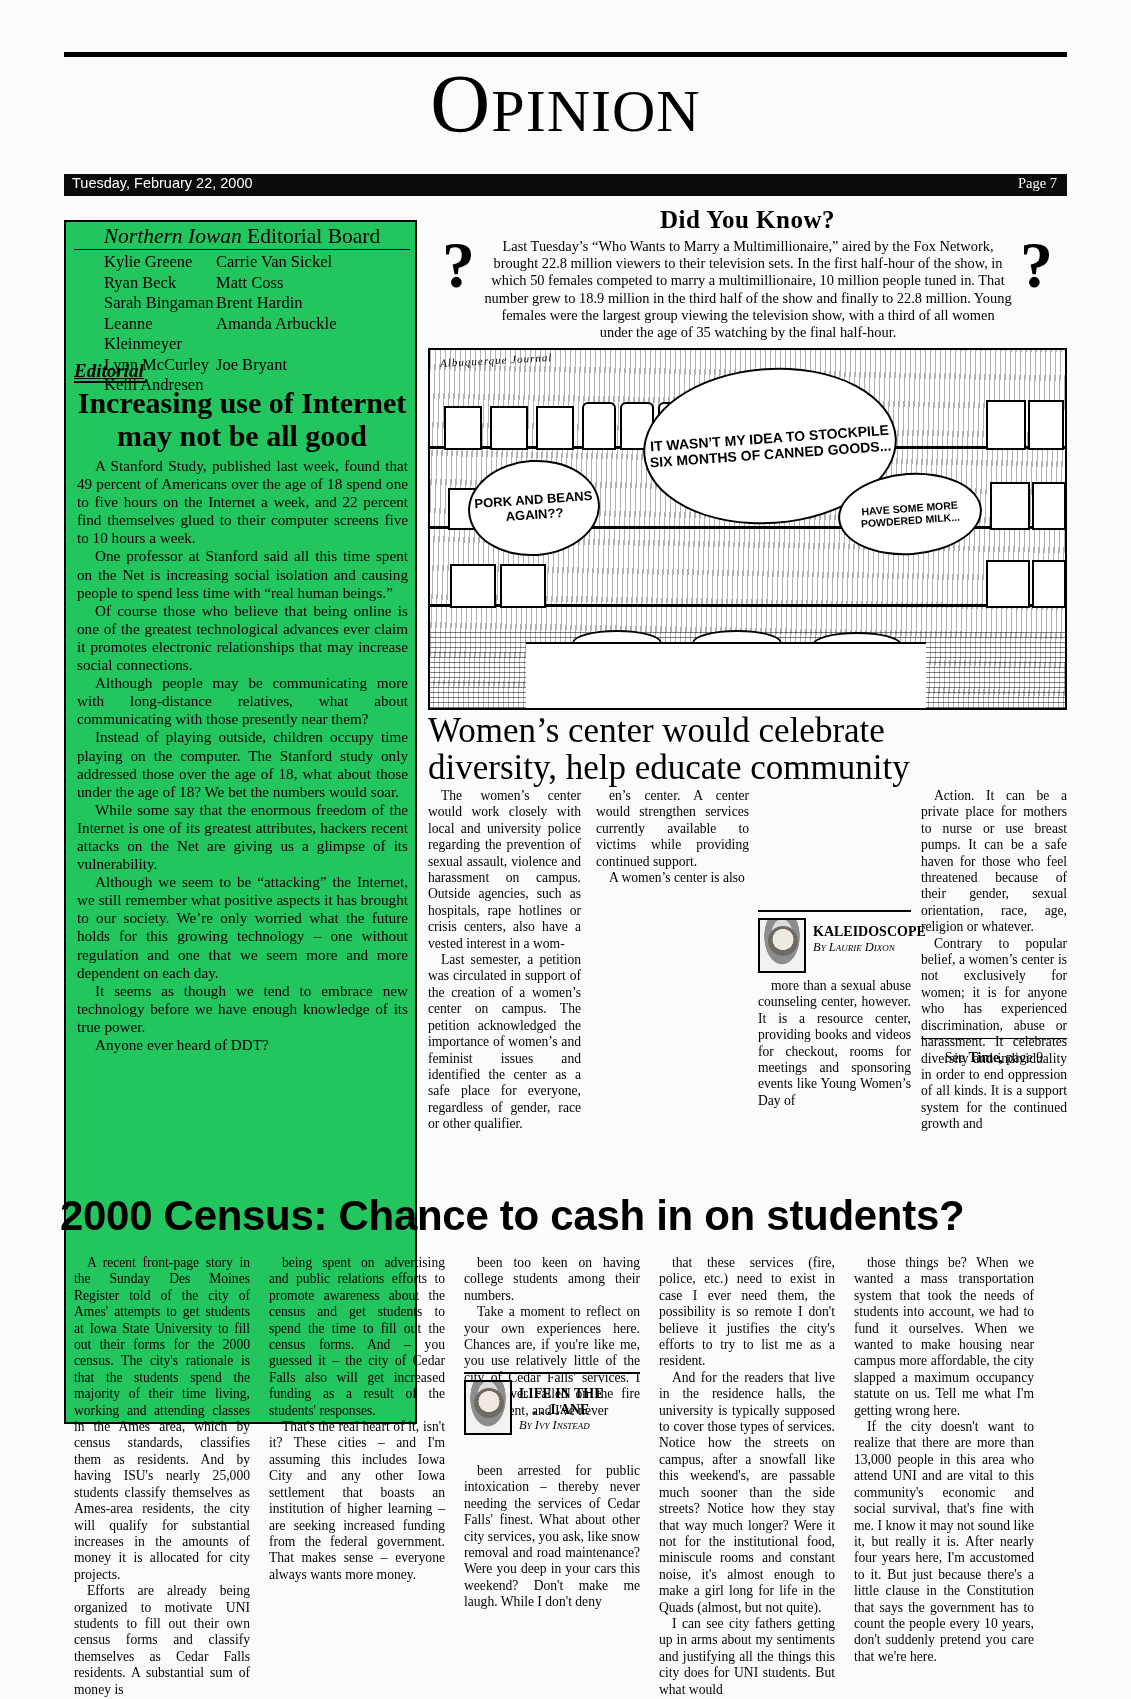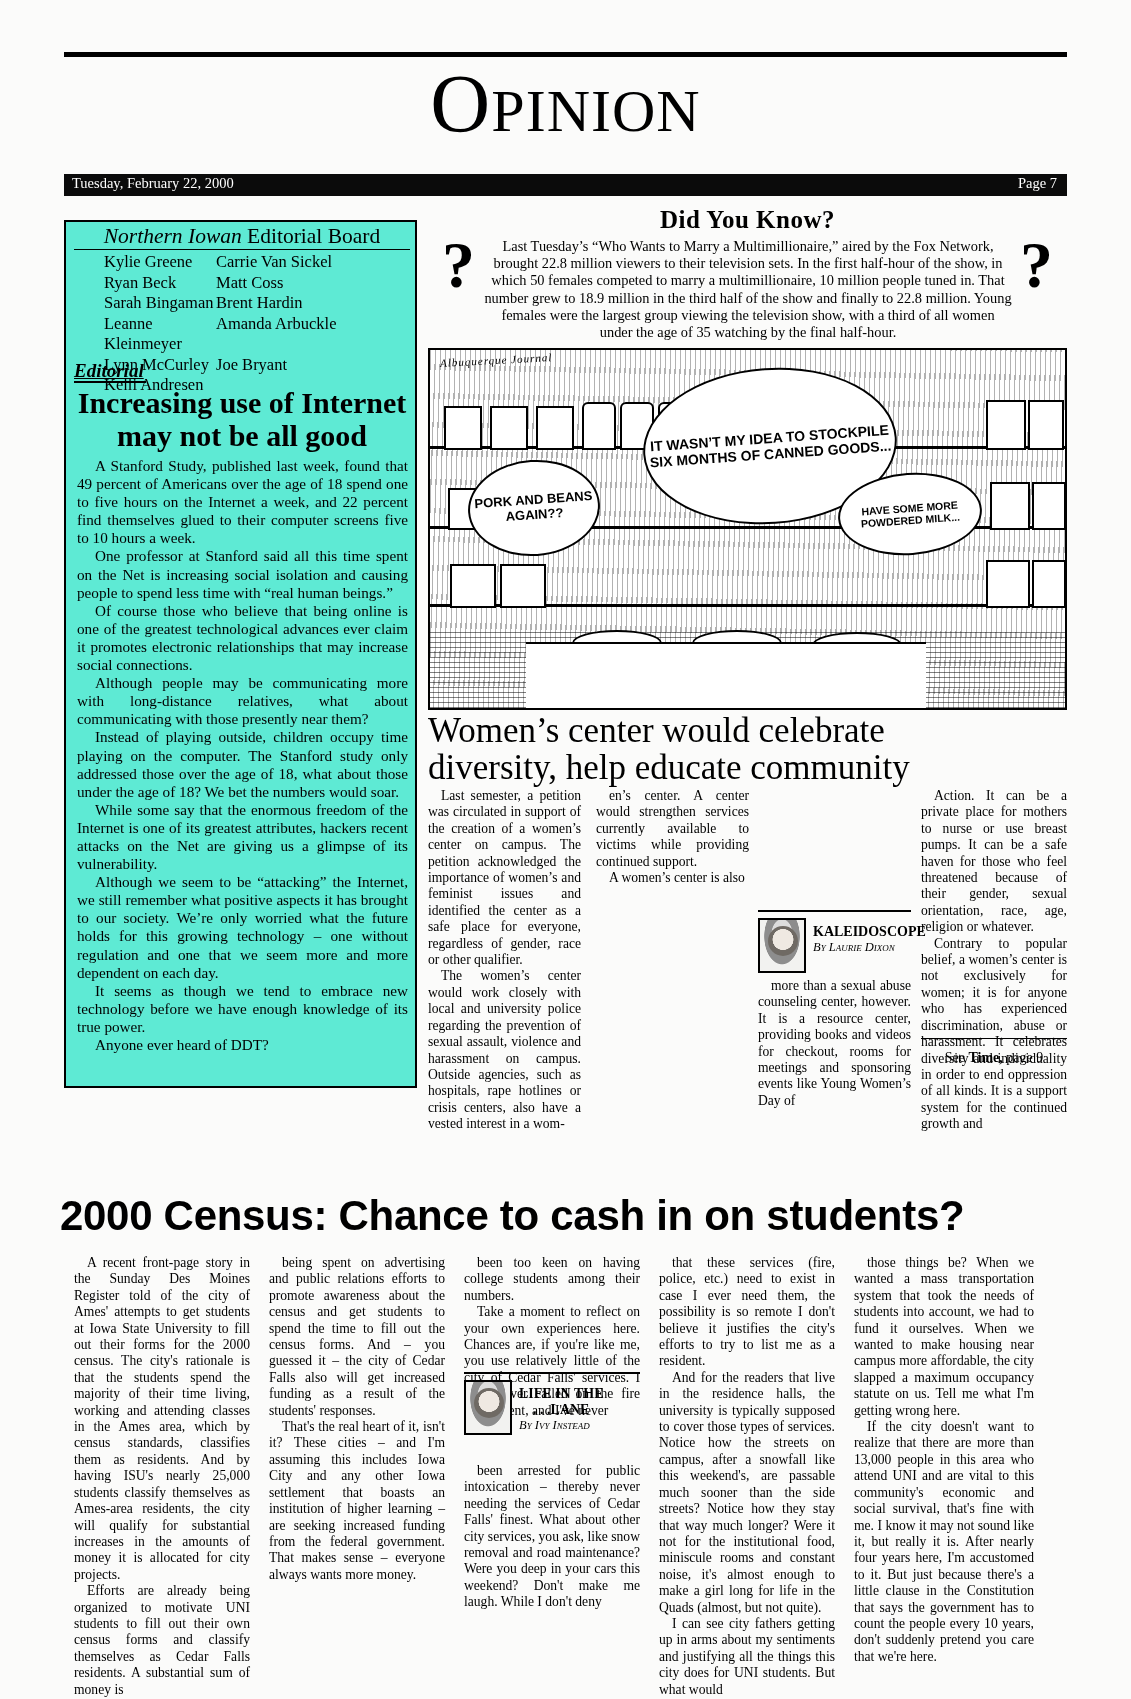--- a/index.html
+++ b/index.html
@@ -27,31 +27,31 @@
     letter-spacing:1px;
     line-height:1;
   }
   .masthead-title .small{font-size:60px;}
   .dateline-bar{
     position:absolute;left:64px;top:174px;width:1003px;height:22px;
     background:#0b0b0b;
     color:#fff;
   }
   .dateline-bar .dl-left{
-    position:absolute;left:8px;top:1px;font-size:14.5px;font-family:Liberation Serif, serif;text-align:right;
+    position:absolute;left:8px;top:1px;font-size:14.5px;font-family:Liberation Sans, sans-serif;text-align:right;
   }
   .dateline-bar .dl-right{
     position:absolute;right:10px;top:1px;font-size:14.5px;font-weight:normal;font-family:"Liberation Serif",serif;
   }
 
   
   .ed-box{
-    position:absolute;left:64px;top:220px;width:353px;height:868px;
+    position:absolute;left:64px;top:220px;width:353px;height:1204px;
     border:2px solid #000;
-    background:#5eead4;
+    background:#22c55e;
     box-sizing:border-box;
     padding-left:19px;
   }
   .ed-board-title{
     position:absolute;left:8px;top:2px;width:336px;
     font-size:21.5px;
     text-align:center;
     border-bottom:1.5px solid #000;
     padding-bottom:0px;
     white-space:nowrap;
@@ -324,22 +324,22 @@
     <div class="bubble b3">HAVE SOME MORE POWDERED MILK...</div>
   </div>
 
   <div class="wc-head">
     <span>Women’s center would celebrate</span>
     <span>diversity, help educate community</span>
   </div>
 
   <div class="wc-cols">
     <div class="wc-col wc-c1">
+      <p>The women’s center would work closely with local and university police regarding the prevention of sexual assault, violence and harassment on campus. Outside agencies, such as hospitals, rape hotlines or crisis centers, also have a vested interest in a wom-</p>
       <p>Last semester, a petition was circulated in support of the creation of a women’s center on campus. The petition acknowledged the importance of women’s and feminist issues and identified the center as a safe place for everyone, regardless of gender, race or other qualifier.</p>
-      <p>The women’s center would work closely with local and university police regarding the prevention of sexual assault, violence and harassment on campus. Outside agencies, such as hospitals, rape hotlines or crisis centers, also have a vested interest in a wom-</p>
     </div>
     <div class="wc-col wc-c2">
       <p>en’s center. A center would strengthen services currently available to victims while providing continued support.</p>
       <p>A women’s center is also</p>
     </div>
 
     <div class="byline-box">
       <div class="byline-rule"></div>
       <div class="byline-inner">
         <div class="mugshot"></div>

